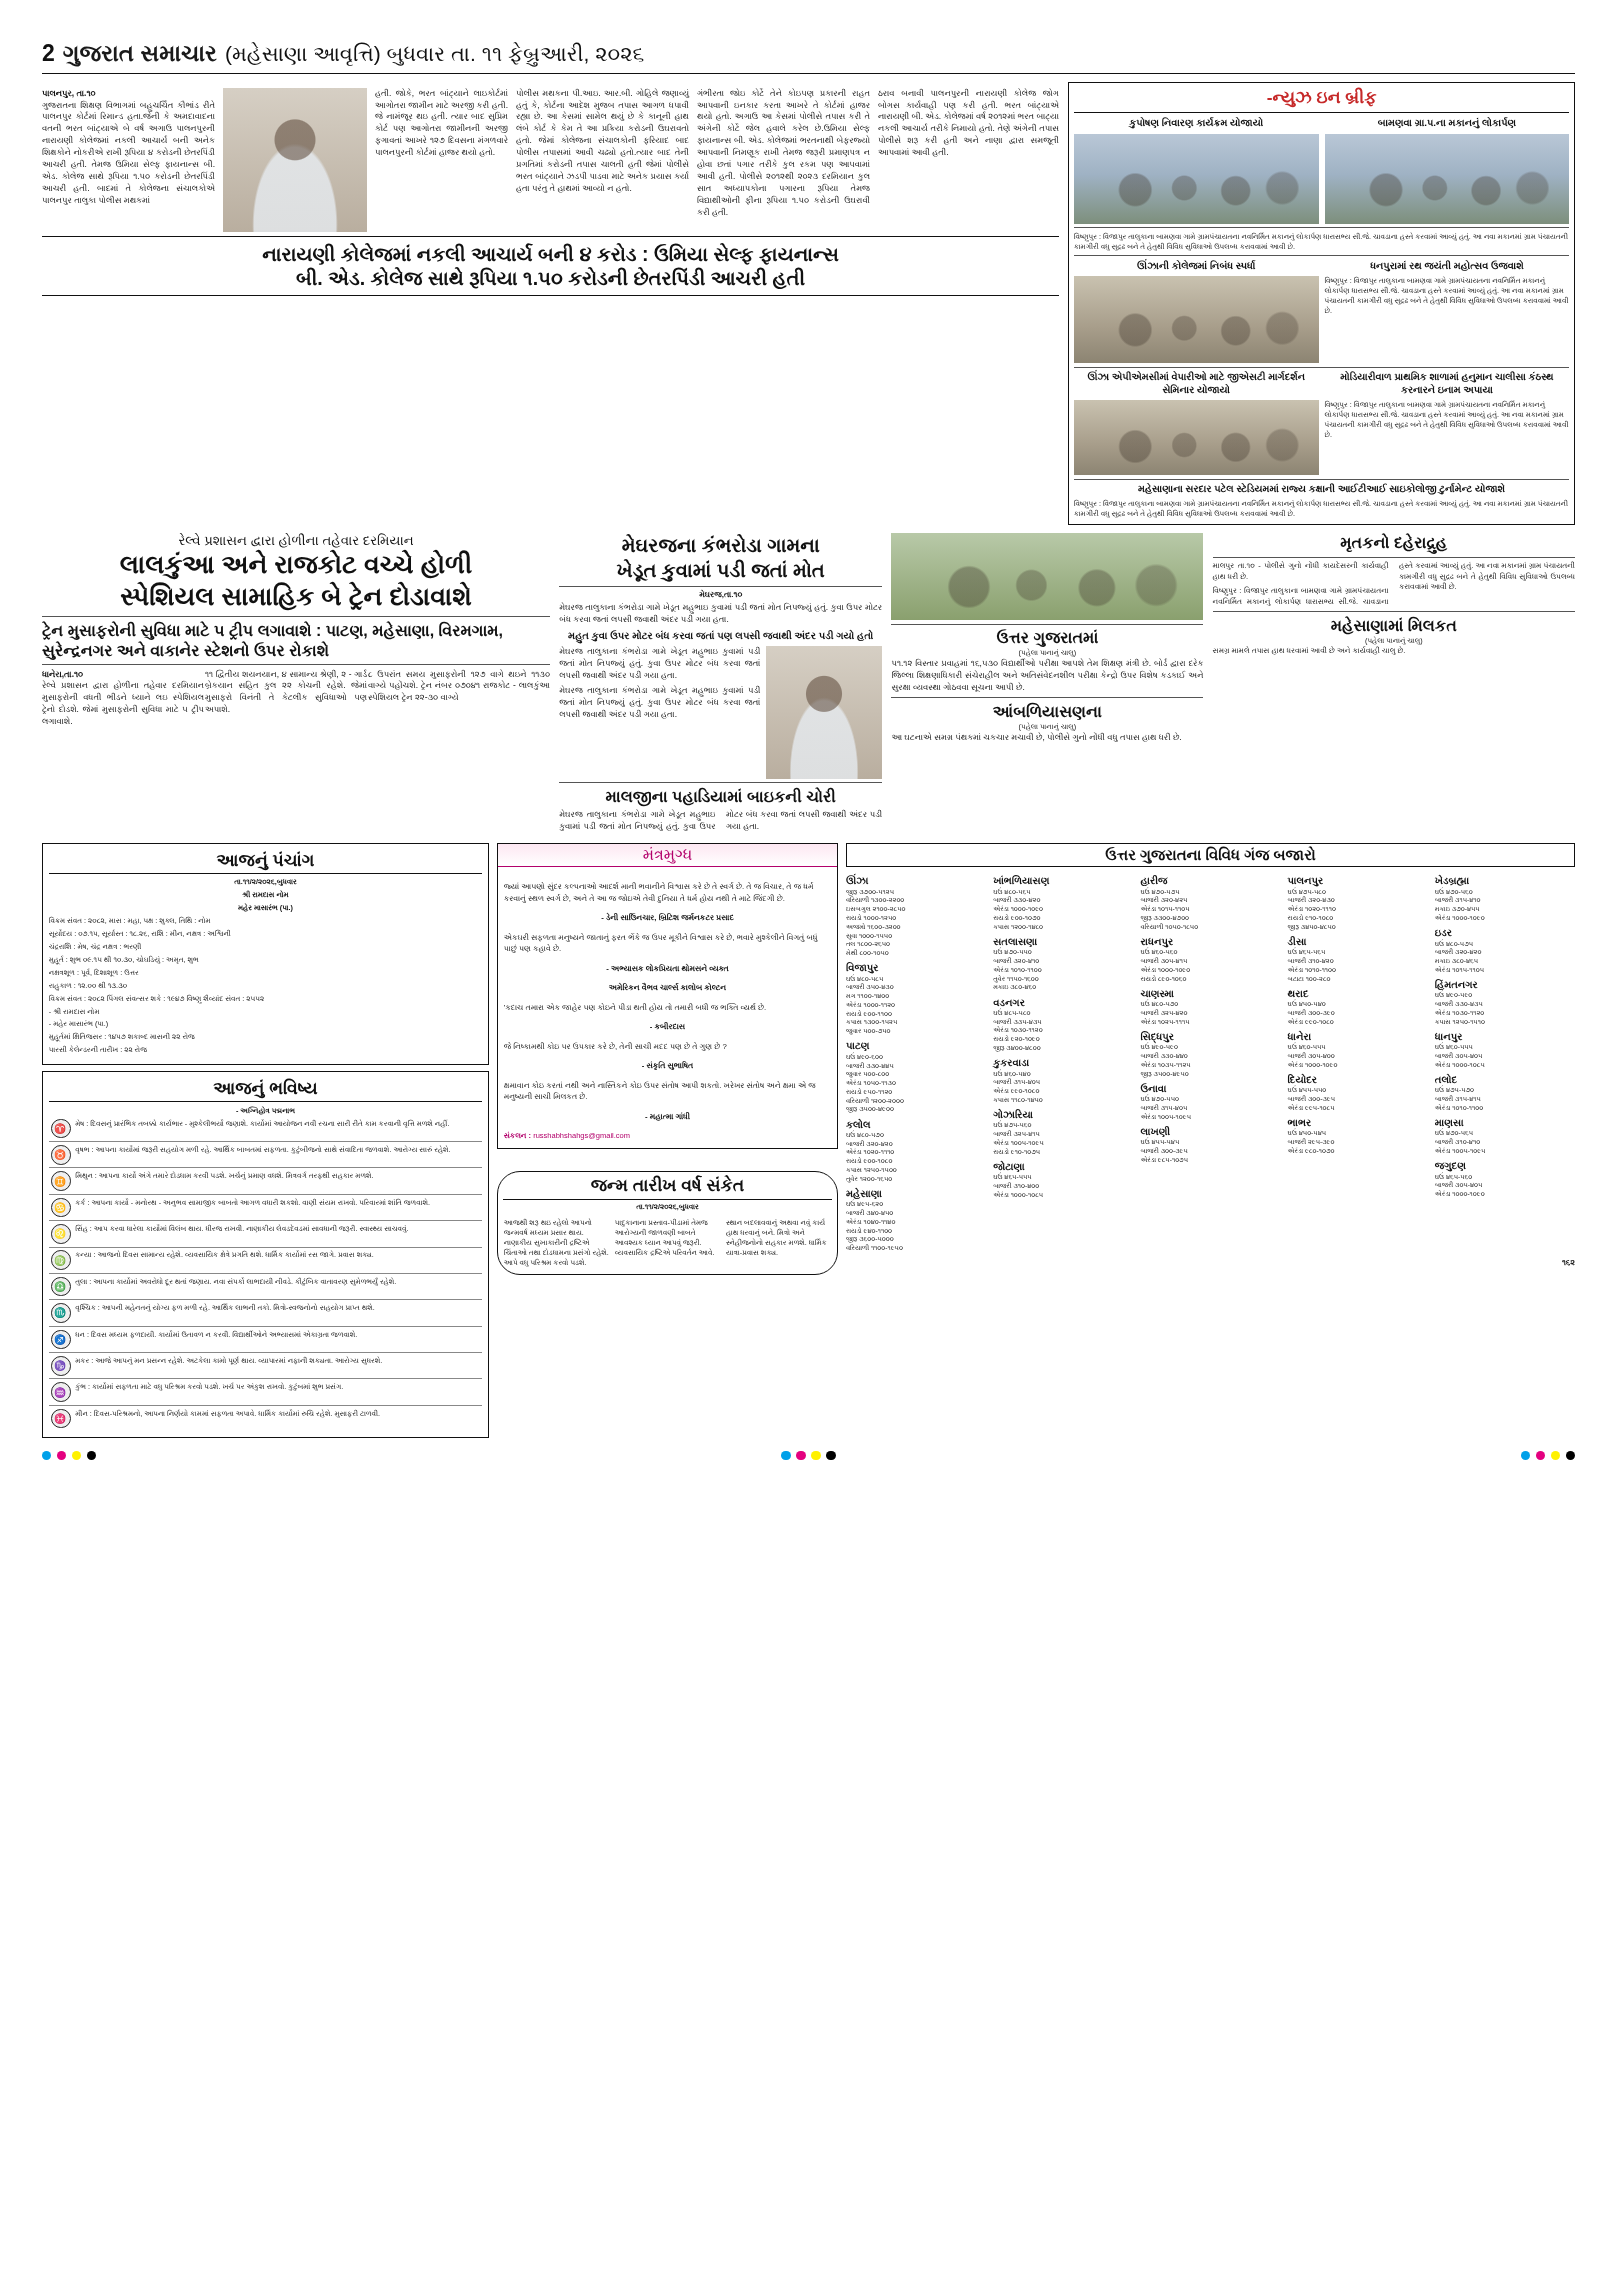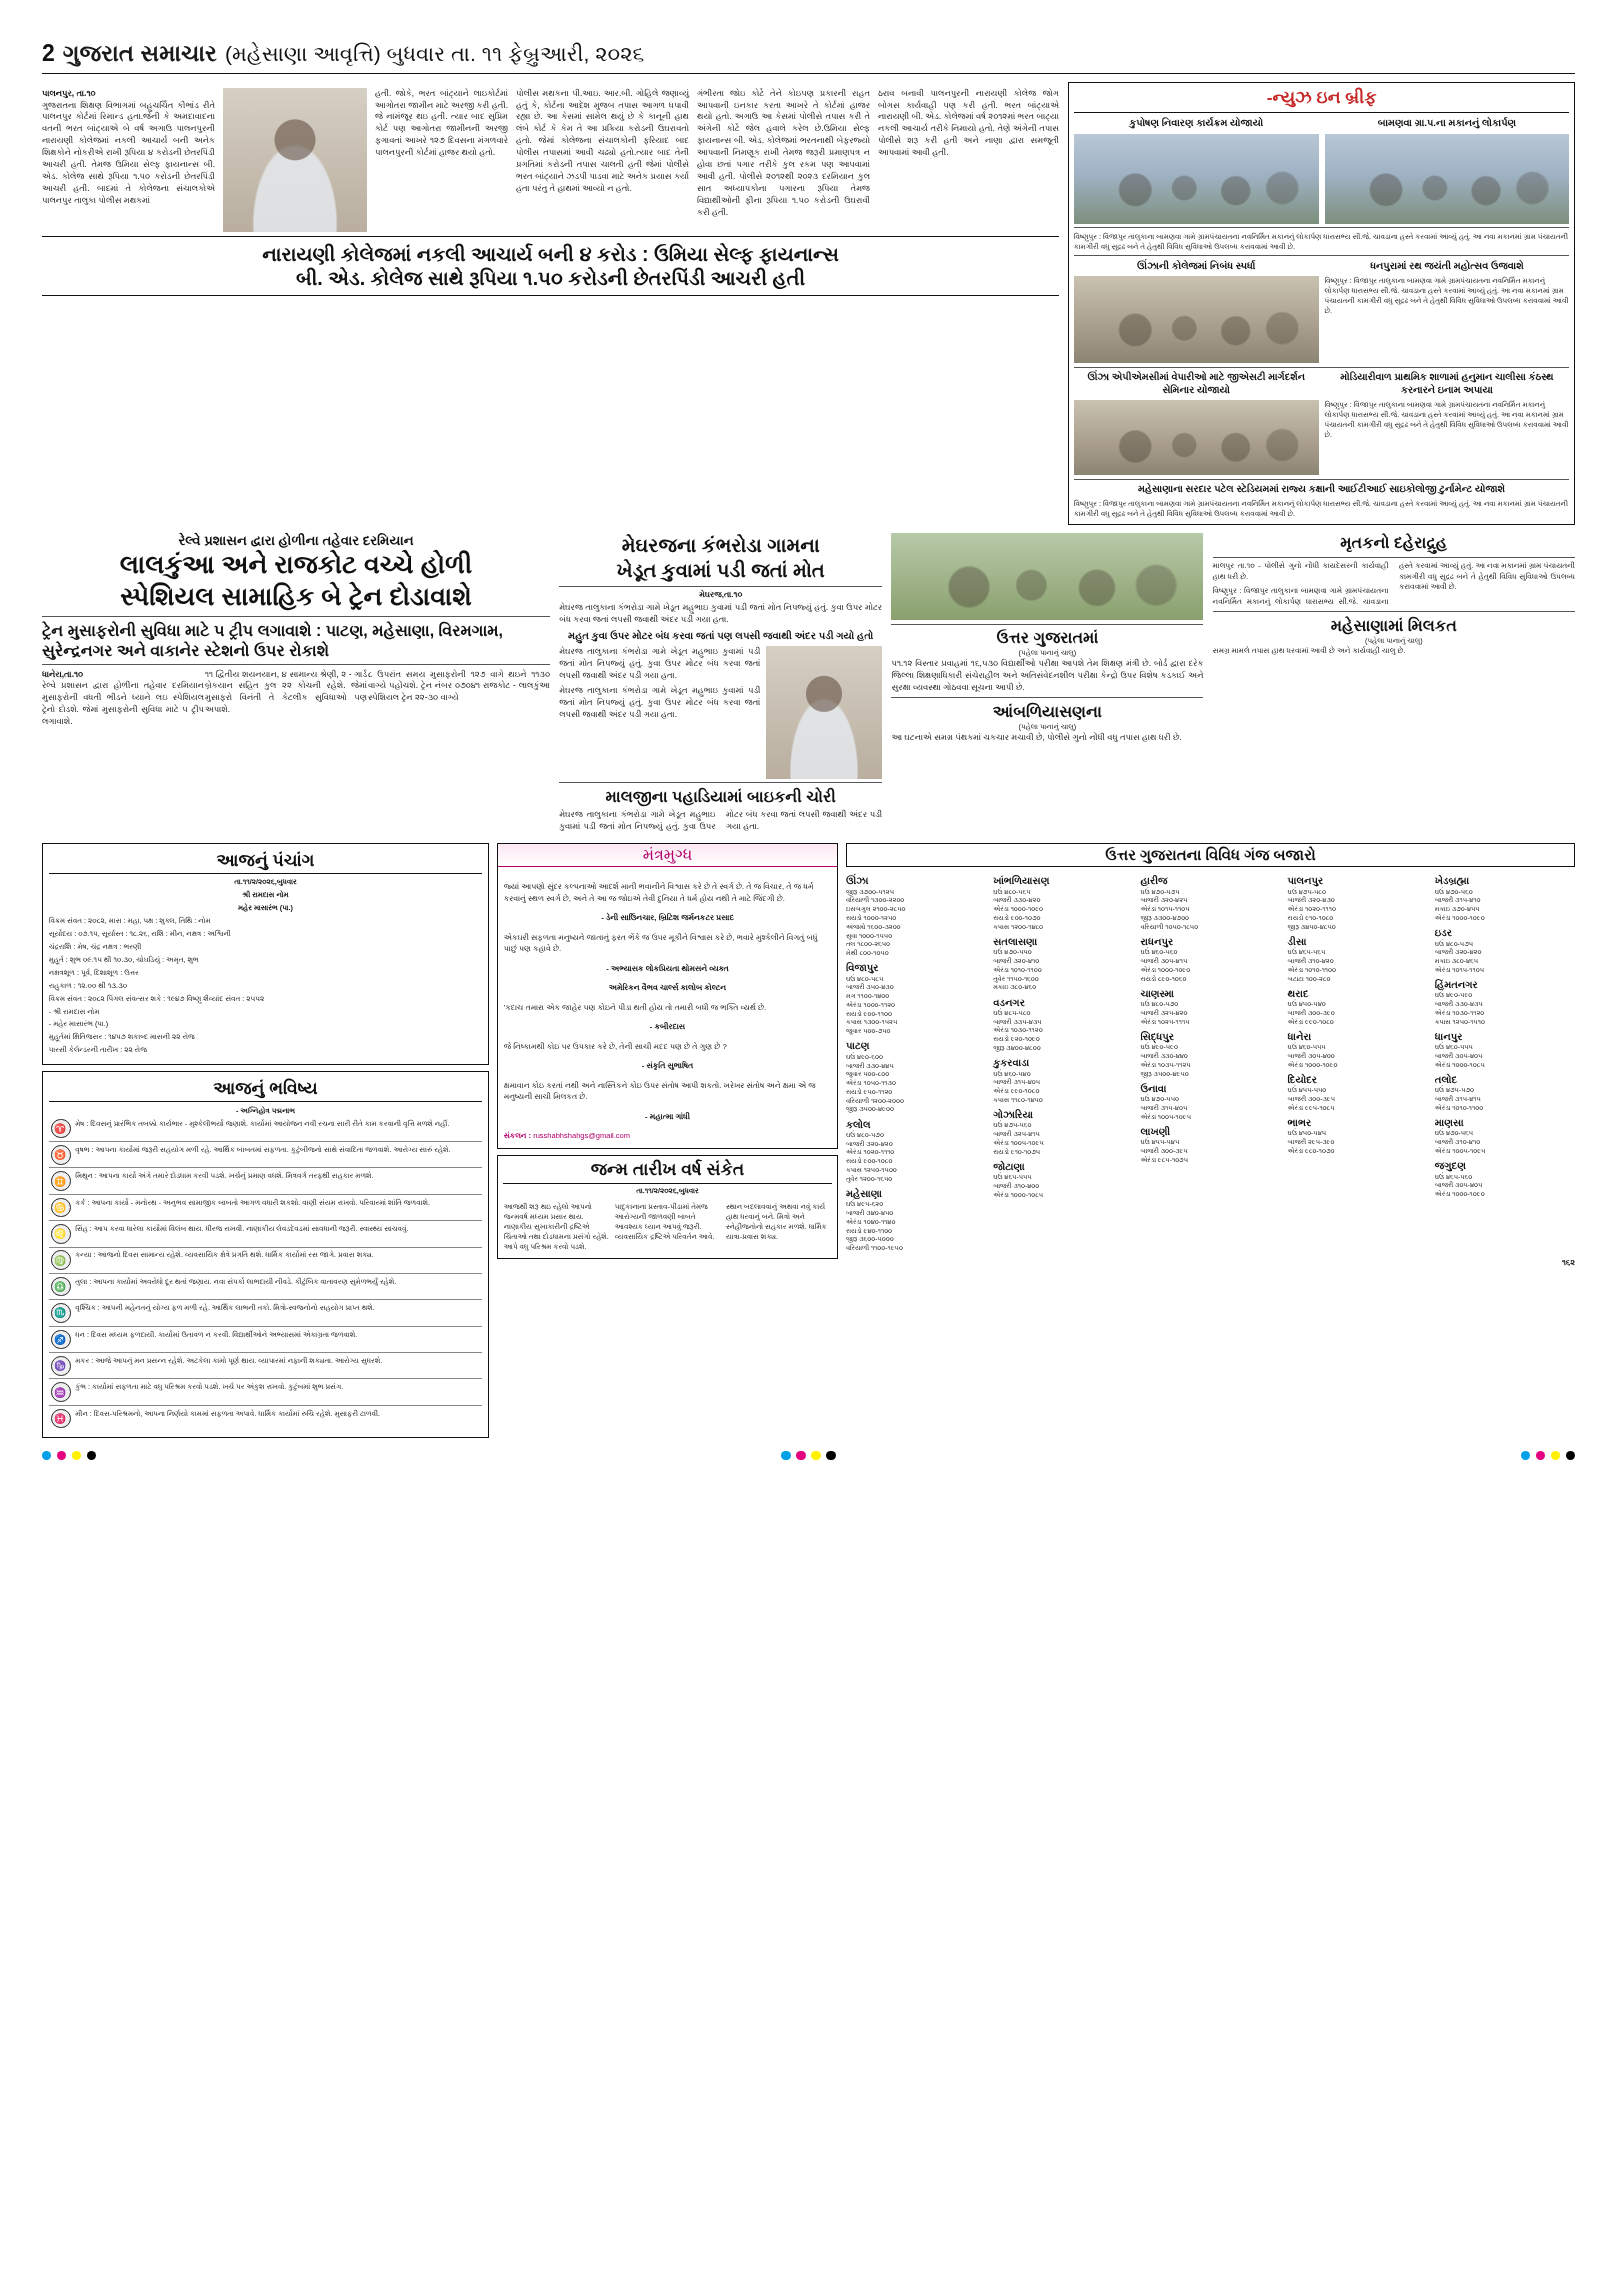--- a/index.html
+++ b/index.html
@@ -100,21 +100,21 @@
       radial-gradient(circle at 50% 36%, rgba(90,70,55,.55) 0 17%, transparent 18%),
       radial-gradient(ellipse at 50% 95%, rgba(230,235,240,.8) 0 40%, transparent 42%);
   }
 
   
   .mid-wrap { display: flex; gap: 9.2px; margin-top: 8px; }
   .mid-a { width: 508px; }
   .mid-b { width: 323px; }
   .mid-c { width: 312px; }
   .mid-d { flex: 1; }
-  .sec-sub { font-size: 11px; font-weight: bold; text-align: center; }
+  .sec-sub { font-size: 11px; font-weight: normal; text-align: center; }
 
   
   .bottom-wrap { display: flex; gap: 8px; margin-top: 8px; align-items: flex-start; }
   .panchang-title {
     font-size: 17.3px; font-weight: bold; text-align: center;
     border-bottom: 1.2px solid #111; padding-bottom: 2.3px; margin-bottom: 3.5px;
   }
   .tiny { font-size: 7.2px; line-height: 1.4; }
   .tiny p { margin: 0 0 2.9px 0; }
 
@@ -409,21 +409,21 @@
           <p class="ctr bold">- સંકૃતિ સુભાષિત</p>
           <p>ક્ષમાવાન કોઇ કરતાં નથી અને નાસ્તિકને કોઇ ઉપર સંતોષ આપી શકતો. ખરેખર સંતોષ અને ક્ષમા એ જ મનુષ્યની સાચી મિલકત છે.</p>
           <p class="ctr bold">- મહાત્મા ગાંધી</p>
           <div style="margin-top:4.6px;">
             <span class="mail bold">સંકલન :</span>
             <span class="mail">russhabhshahgs@gmail.com</span>
           </div>
         </div>
       </div>
 
-      <div class="box" style="margin-top:6px;">
+      <div class="box" style="margin-top:22px;border-radius:23px;">
         <div class="panchang-title" style="margin:3.5px 4.6px 2.3px 4.6px;">જન્મ તારીખ વર્ષ સંકેત</div>
         <div class="ctr tiny bold">તા.૧૧/૨/૨૦૨૬,બુધવાર</div>
         <div class="pad tiny" style="display:flex; gap:5.8px;">
           <div style="flex:1;">આજથી શરૂ થઇ રહેલો આપનો જન્મવર્ષ મધ્યમ પ્રસાર થાય. નાણાકીય સુખાકારીની દ્રષ્ટિએ ચિંતાઓ તથા દોડધામના પ્રસંગો રહેશે. આપે વધુ પરિશ્રમ કરવો પડશે.</div>
           <div style="flex:1;">પાદુકાનાના પ્રસ્તાવ-પીડામાં તેમજ આરોગ્યની જાળવણી બાબતે આવશ્યક ધ્યાન આપવું જરૂરી. વ્યવસાયિક દ્રષ્ટિએ પરિવર્તન આવે.</div>
           <div style="flex:1;">સ્થાન બદલાવવાનું અથવા નવું કાર્ય હાથ ધરવાનું બને. મિત્રો અને સ્નેહીજનોનો સહકાર મળશે. ધાર્મિક યાત્રા-પ્રવાસ શક્ય.</div>
         </div>
       </div>
     </div>
 

